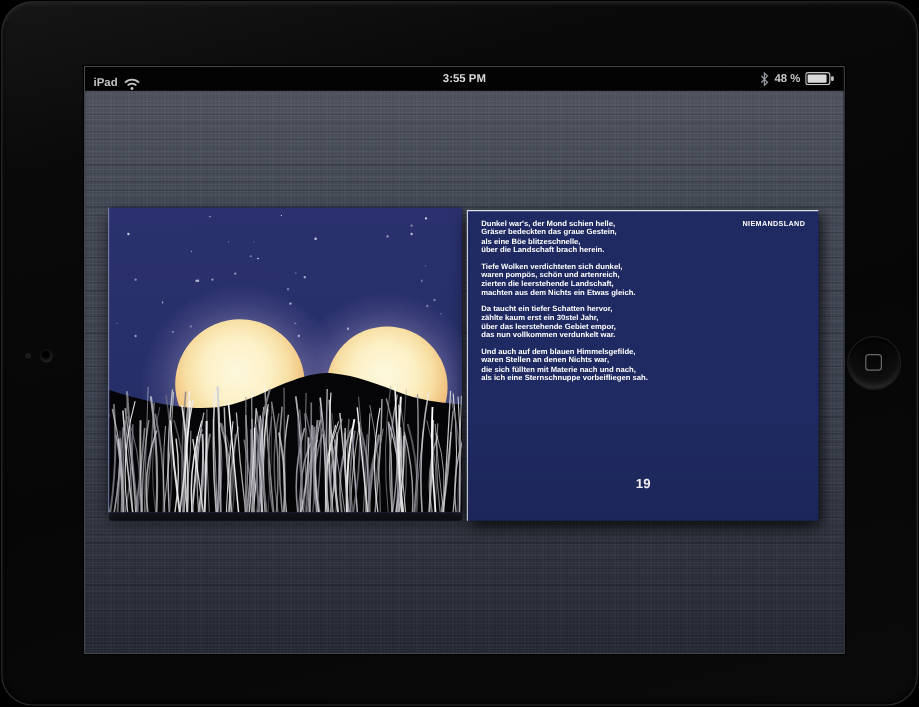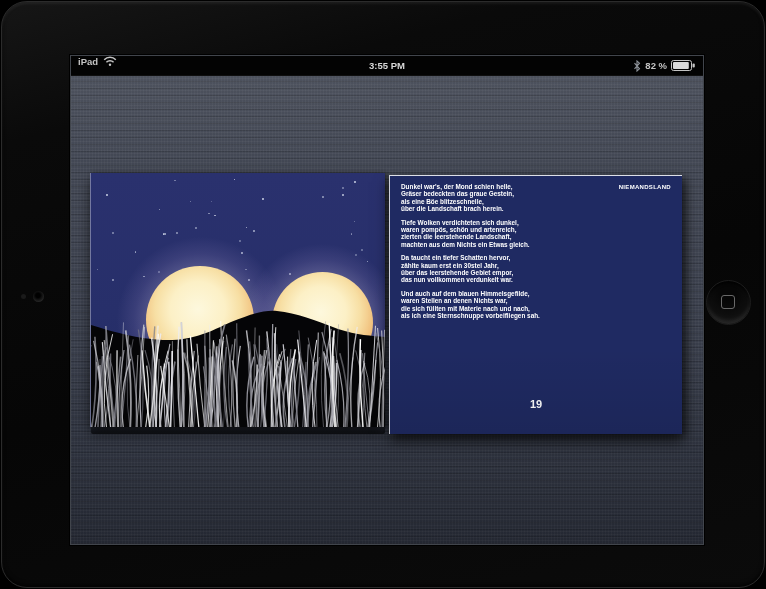--- a/index.html
+++ b/index.html
@@ -24,21 +24,21 @@
 
   
   .screen{position:absolute;left:68px;top:53px;width:632px;height:488px;background:#000;
         border:1px solid #41454c;box-shadow:0 0 0 1px #000, inset 0 0 8px rgba(0,0,0,.9);
         overflow:hidden;}
 
   
   .statusbar{position:absolute;left:0;top:0;width:100%;height:19px;background:#030303;
         color:#c4c4c4;font-size:9.5px;font-weight:bold;
         border-bottom:1px solid rgba(255,255,255,.05);}
-  .sb-left{position:absolute;left:7px;top:0;height:19px;display:flex;align-items:flex-start;gap:5px;}
+  .sb-left{position:absolute;left:7px;top:0;height:19px;display:flex;align-items:flex-end;gap:5px;}
   .sb-center{position:absolute;left:0;top:0;width:100%;height:19px;display:flex;
         align-items:center;justify-content:center;color:#d8d8d8;}
   .sb-right{position:absolute;right:7px;top:0;height:19px;display:flex;align-items:center;gap:4px;}
   .sb-icon{display:flex;align-items:center;}
 
   
   .app-bg{position:absolute;left:0;top:20px;width:632px;height:468px;
         background-color:#3d424e;
         background-image:
           repeating-linear-gradient(0deg, rgba(255,255,255,.035) 0 1px, rgba(0,0,0,0) 1px 3px),
@@ -114,21 +114,21 @@
         </div>
         <div class="sb-center">
           <span>3:55 PM</span>
         </div>
         <div class="sb-right">
           <span class="sb-icon">
             <svg width="8" height="12" viewBox="0 0 8 12">
               <path d="M1.5 3.2 L6.5 8.8 L4 11 L4 1 L6.5 3.2 L1.5 8.8" stroke="#8f949b" stroke-width="1.1" fill="none"></path>
             </svg>
           </span>
-          <span>82 %</span>
+          <span>48 %</span>
           <span class="sb-icon">
             <svg width="25" height="11" viewBox="0 0 25 11">
               <rect x="0.5" y="0.5" width="20" height="10" rx="2" stroke="#c4c4c4" fill="none"></rect>
               <rect x="2" y="2" width="15.8" height="7" rx="1" fill="#d9d9d9"></rect>
               <rect x="21.5" y="3.5" width="2.3" height="4" rx="1" fill="#c4c4c4"></rect>
             </svg>
           </span>
         </div>
       </div>
 

